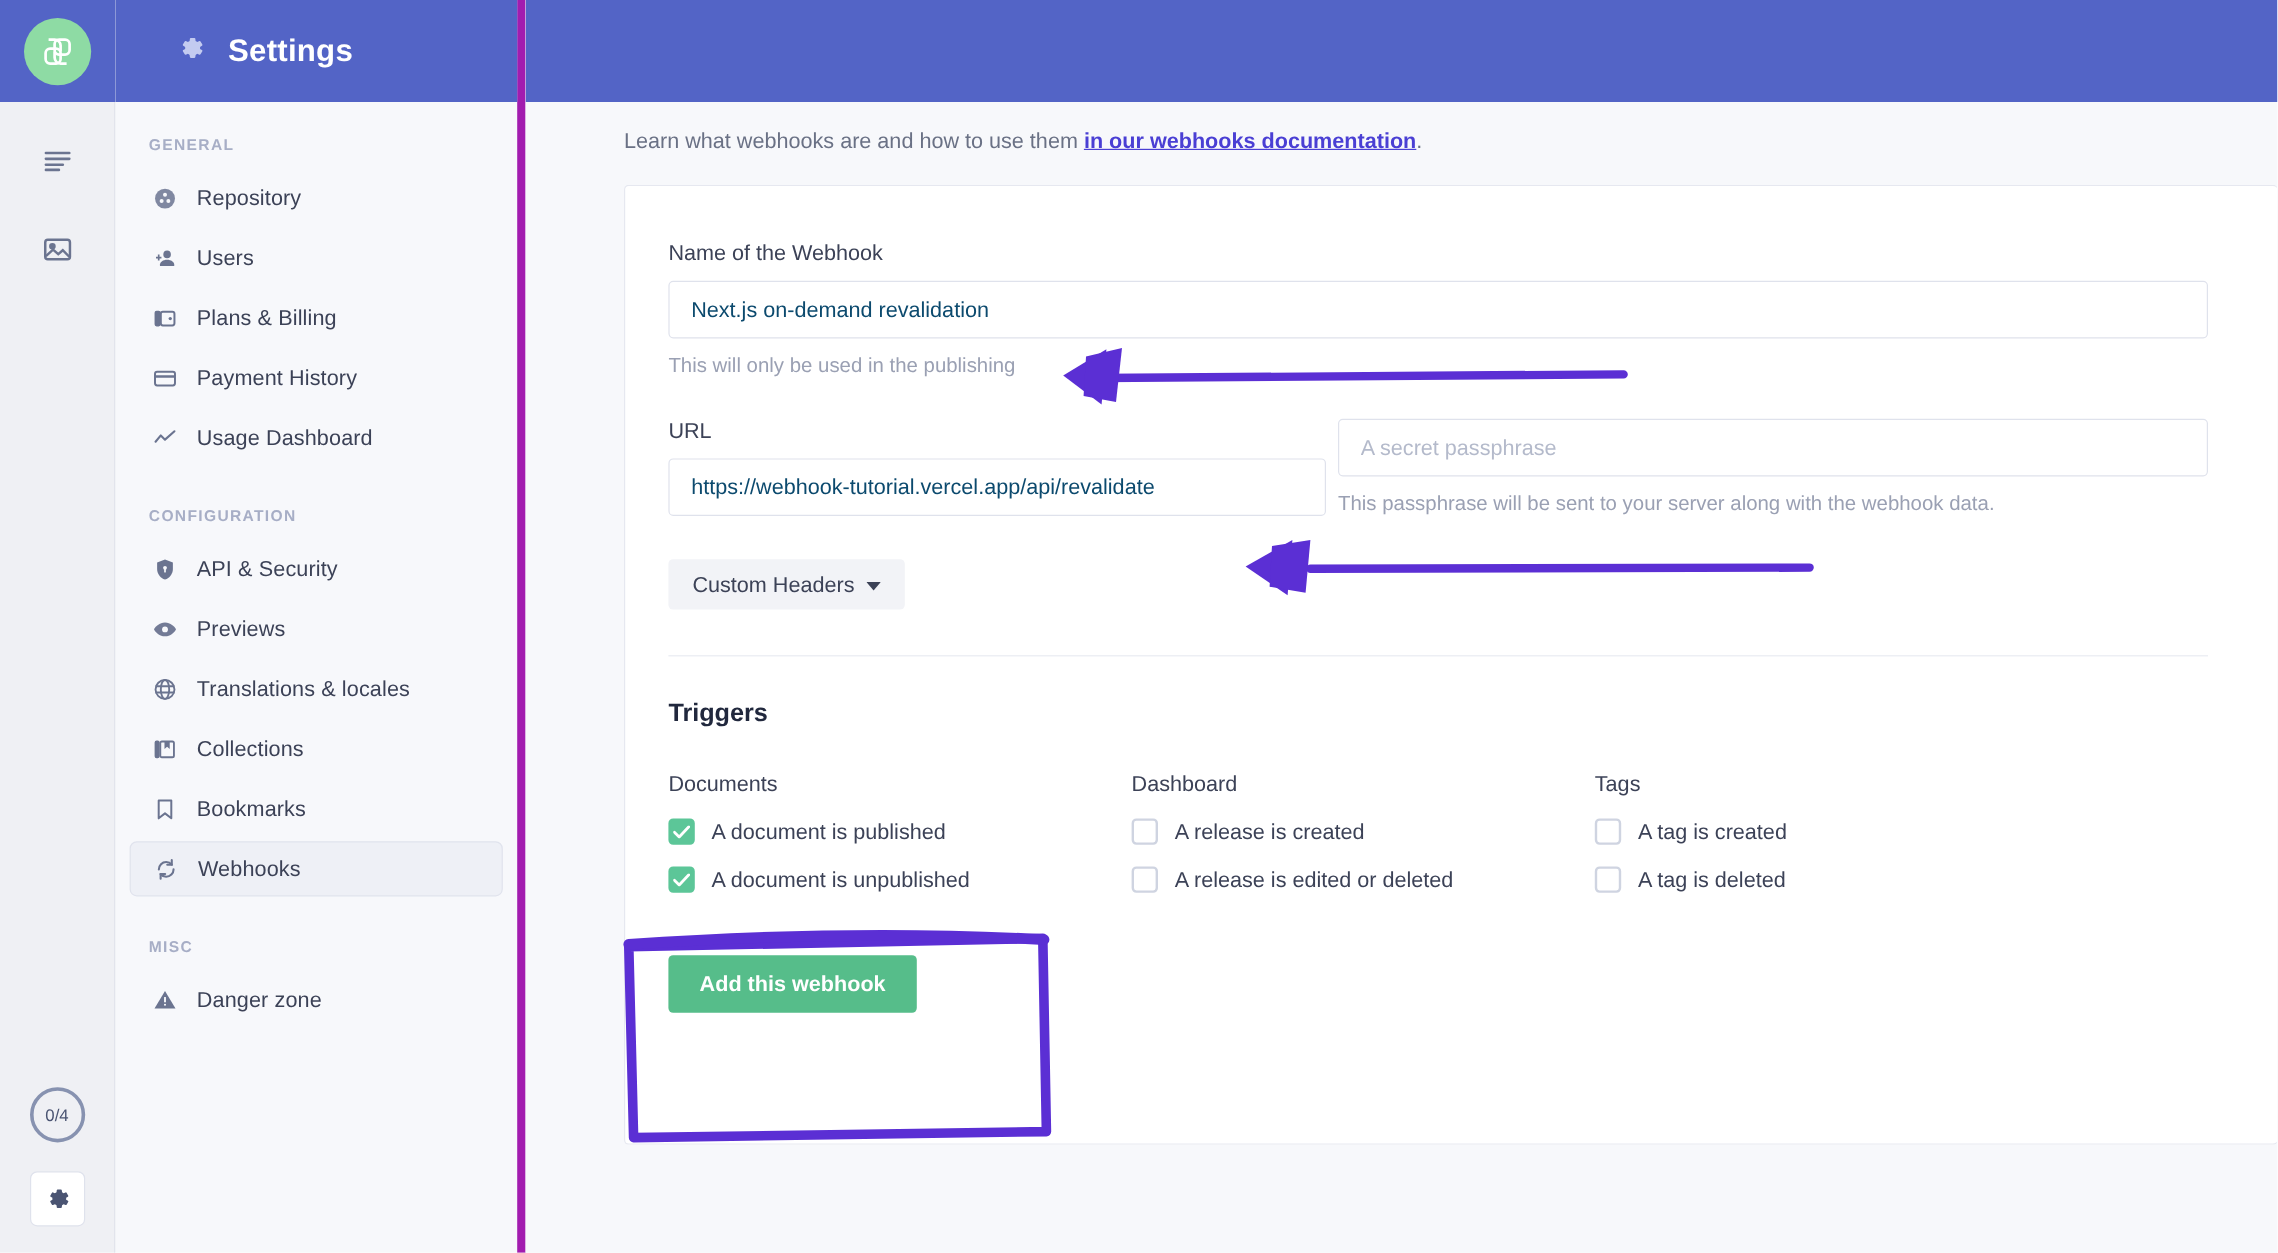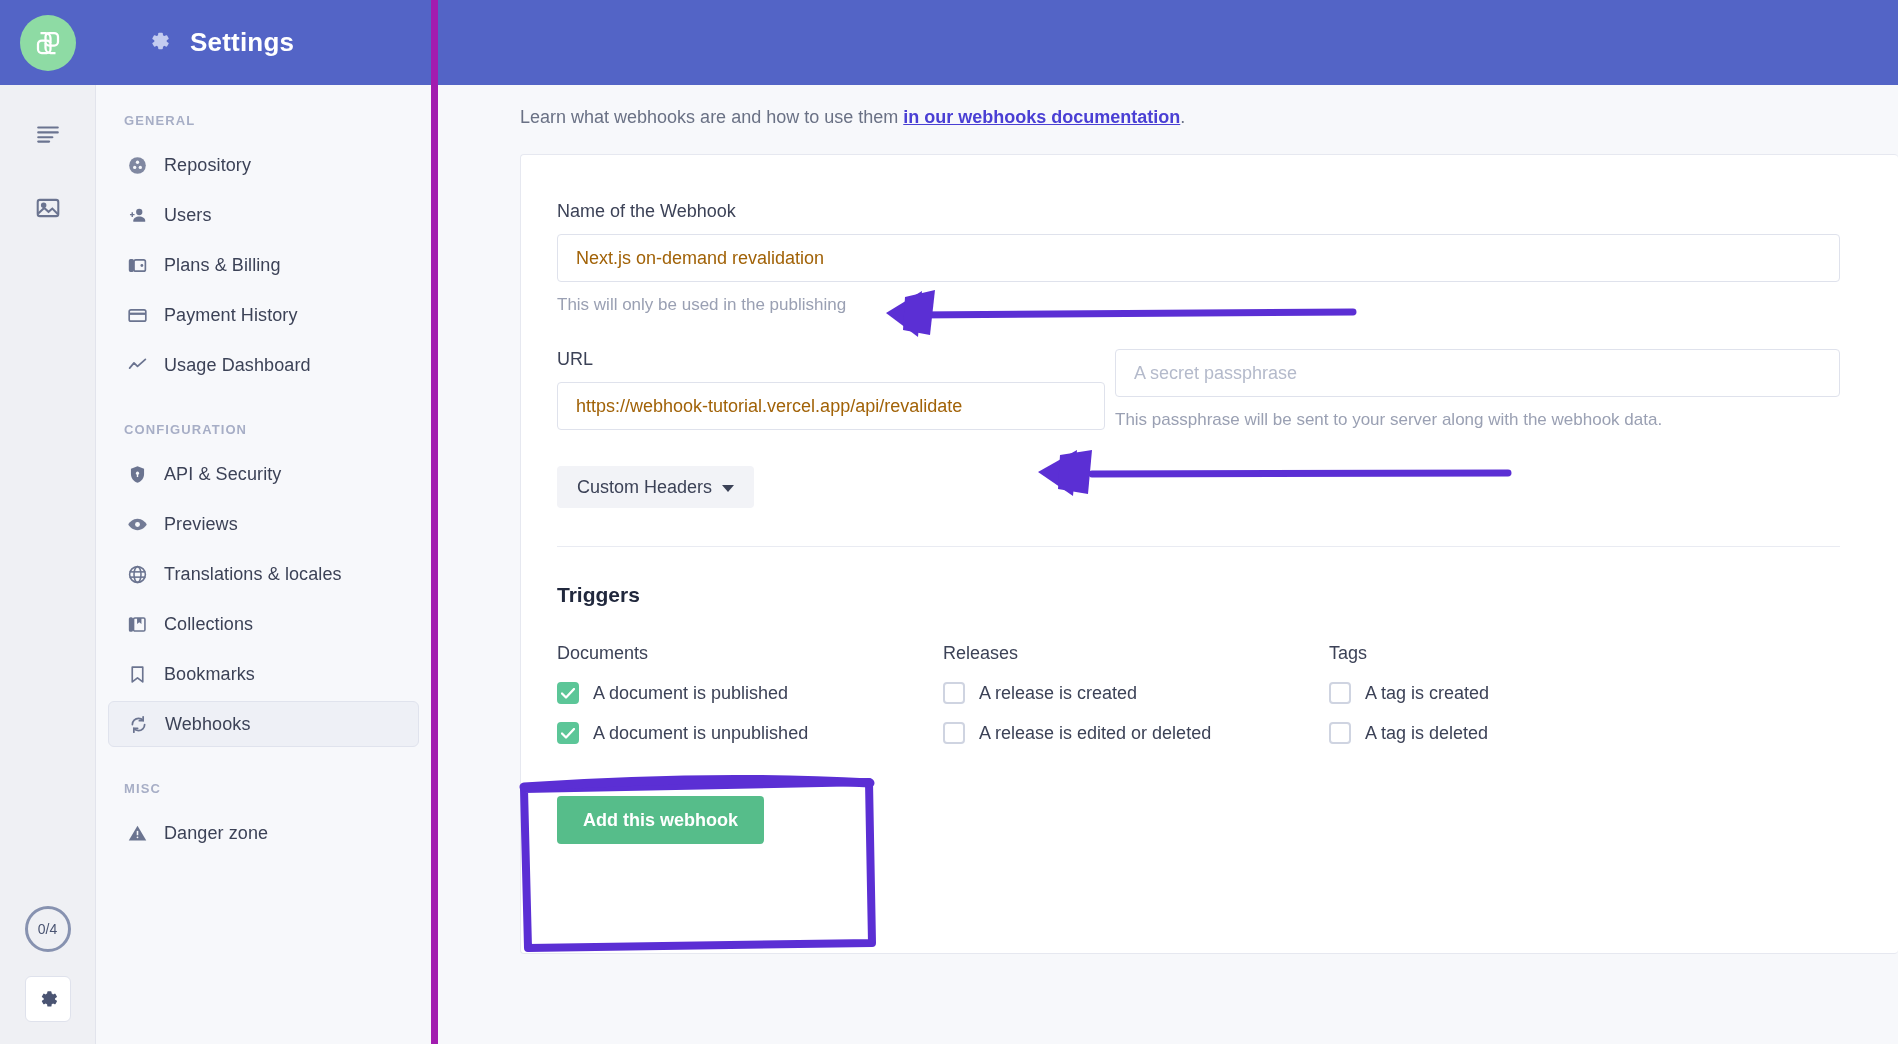--- a/index.html
+++ b/index.html
@@ -197,21 +197,21 @@
     color: #3c4257;
     margin-bottom: 12px;
   }
   .text-input {
     width: 100%;
     height: 48px;
     border: 1px solid #dfe2ec;
     border-radius: 4px;
     background: #ffffff;
     font-size: 18px;
-    color: #a16207;
+    color: #0c4a6e;
     padding: 0 18px;
     font-family: "Liberation Sans", sans-serif;
     outline: none;
   }
   .text-input::placeholder { color: #b4bacb; }
   .hint {
     font-size: 17px;
     color: #9aa0b3;
     margin-top: 13px;
   }
@@ -553,21 +553,21 @@
                 <span class="checkbox checked">
                   <svg width="14" height="11" viewBox="0 0 14 11">
                       <polyline points="1,5.5 5,9.5 13,1" fill="none" stroke="#ffffff" stroke-width="2.3" stroke-linecap="round" stroke-linejoin="round"></polyline>
                     </svg>
                 </span>
                 <span class="check-label">A document is unpublished</span>
               </div>
             </div>
 
             <div class="trigger-col">
-              <div class="trigger-col-head">Releases</div>
+              <div class="trigger-col-head">Dashboard</div>
               <div class="check-row">
                 <span class="checkbox"></span>
                 <span class="check-label">A release is created</span>
               </div>
               <div class="check-row">
                 <span class="checkbox"></span>
                 <span class="check-label">A release is edited or deleted</span>
               </div>
             </div>
 

